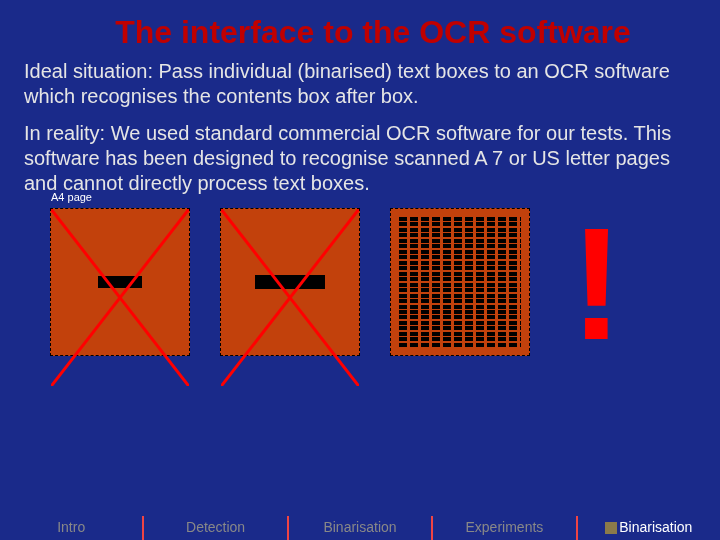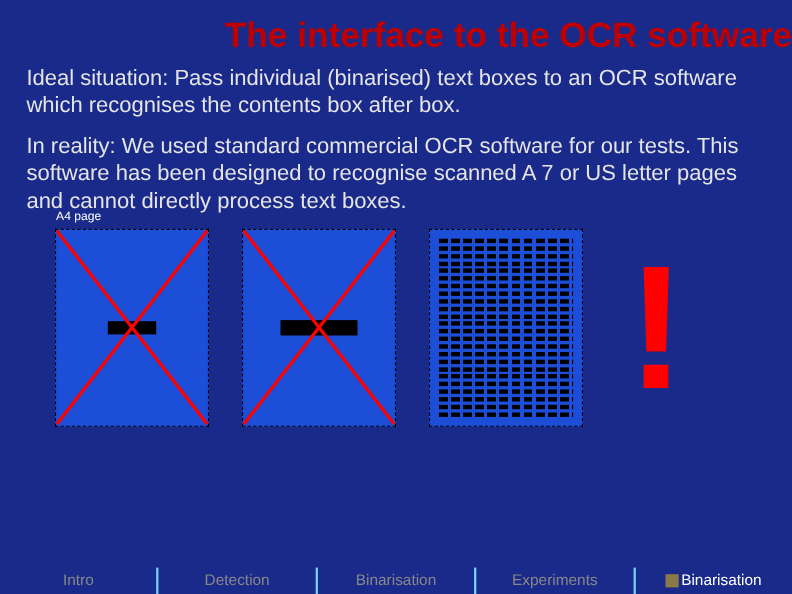--- a/index.html
+++ b/index.html
@@ -7,21 +7,21 @@
   body {
     background: #1a2a8a;
     font-family: Arial, Helvetica, sans-serif;
     color: #fff;
     position: relative;
   }
   .title {
     color: #c00000;
     font-size: 32px;
     font-weight: bold;
-    text-align: right;
+    text-align: center;
     padding: 14px 0 8px 0;
     margin-left: 26px;
   }
   .body-text {
     color: #e5e5e5;
     font-size: 20px;
     line-height: 1.25;
     padding: 0 24px;
     margin-bottom: 12px;
   }
@@ -29,22 +29,22 @@
     display: flex;
     align-items: flex-start;
     justify-content: flex-start;
     padding-left: 50px;
     gap: 30px;
     margin-top: 6px;
   }
   .page {
     position: relative;
     width: 140px;
-    height: 180px;
-    background: #1d4ed8;
+    height: 148px;
+    background: #c2410c;
     border: 1px dashed #000;
   }
   .page-label {
     position: absolute;
     top: -18px;
     left: 0;
     color: #fff;
     font-size: 11px;
   }
   .small-box {
@@ -94,21 +94,21 @@
     height: 24px;
     display: flex;
     font-size: 14px;
     color: #888;
     background: #1a2a8a;
     justify-content: center;
   }
   .nav-item {
     flex: 1;
     text-align: center;
-    border-left: 2px solid #7dd3fc;
+    border-left: 2px solid #ef4444;
     padding-top: 3px;
   }
   .nav-item:first-child { border-left: none; }
   .nav-item.active { color: #fff; }
   .nav-icon {
     display: inline-block;
     width: 12px; height: 12px;
     background: #8a7a4a;
     margin-right: 2px;
     vertical-align: middle;

